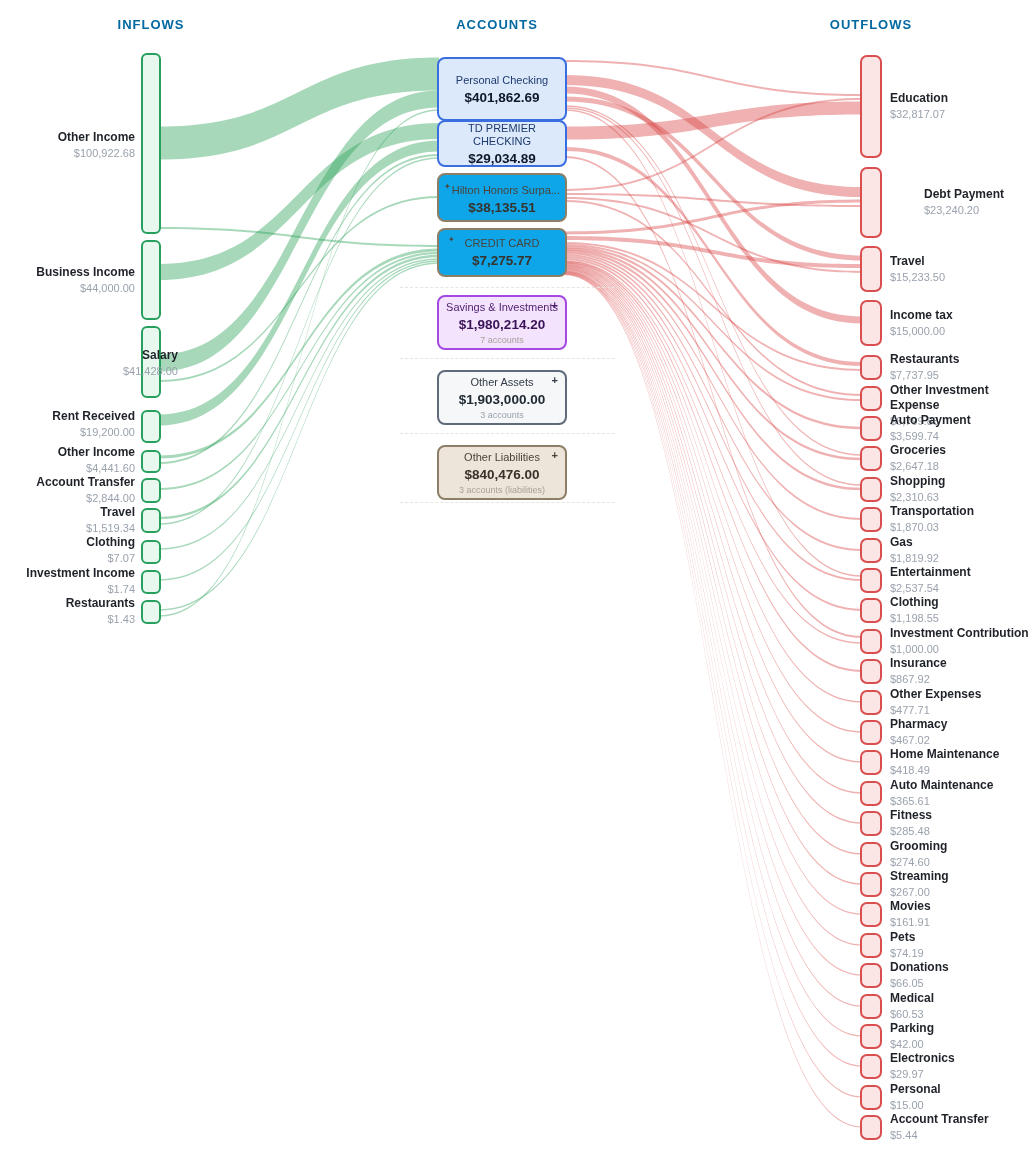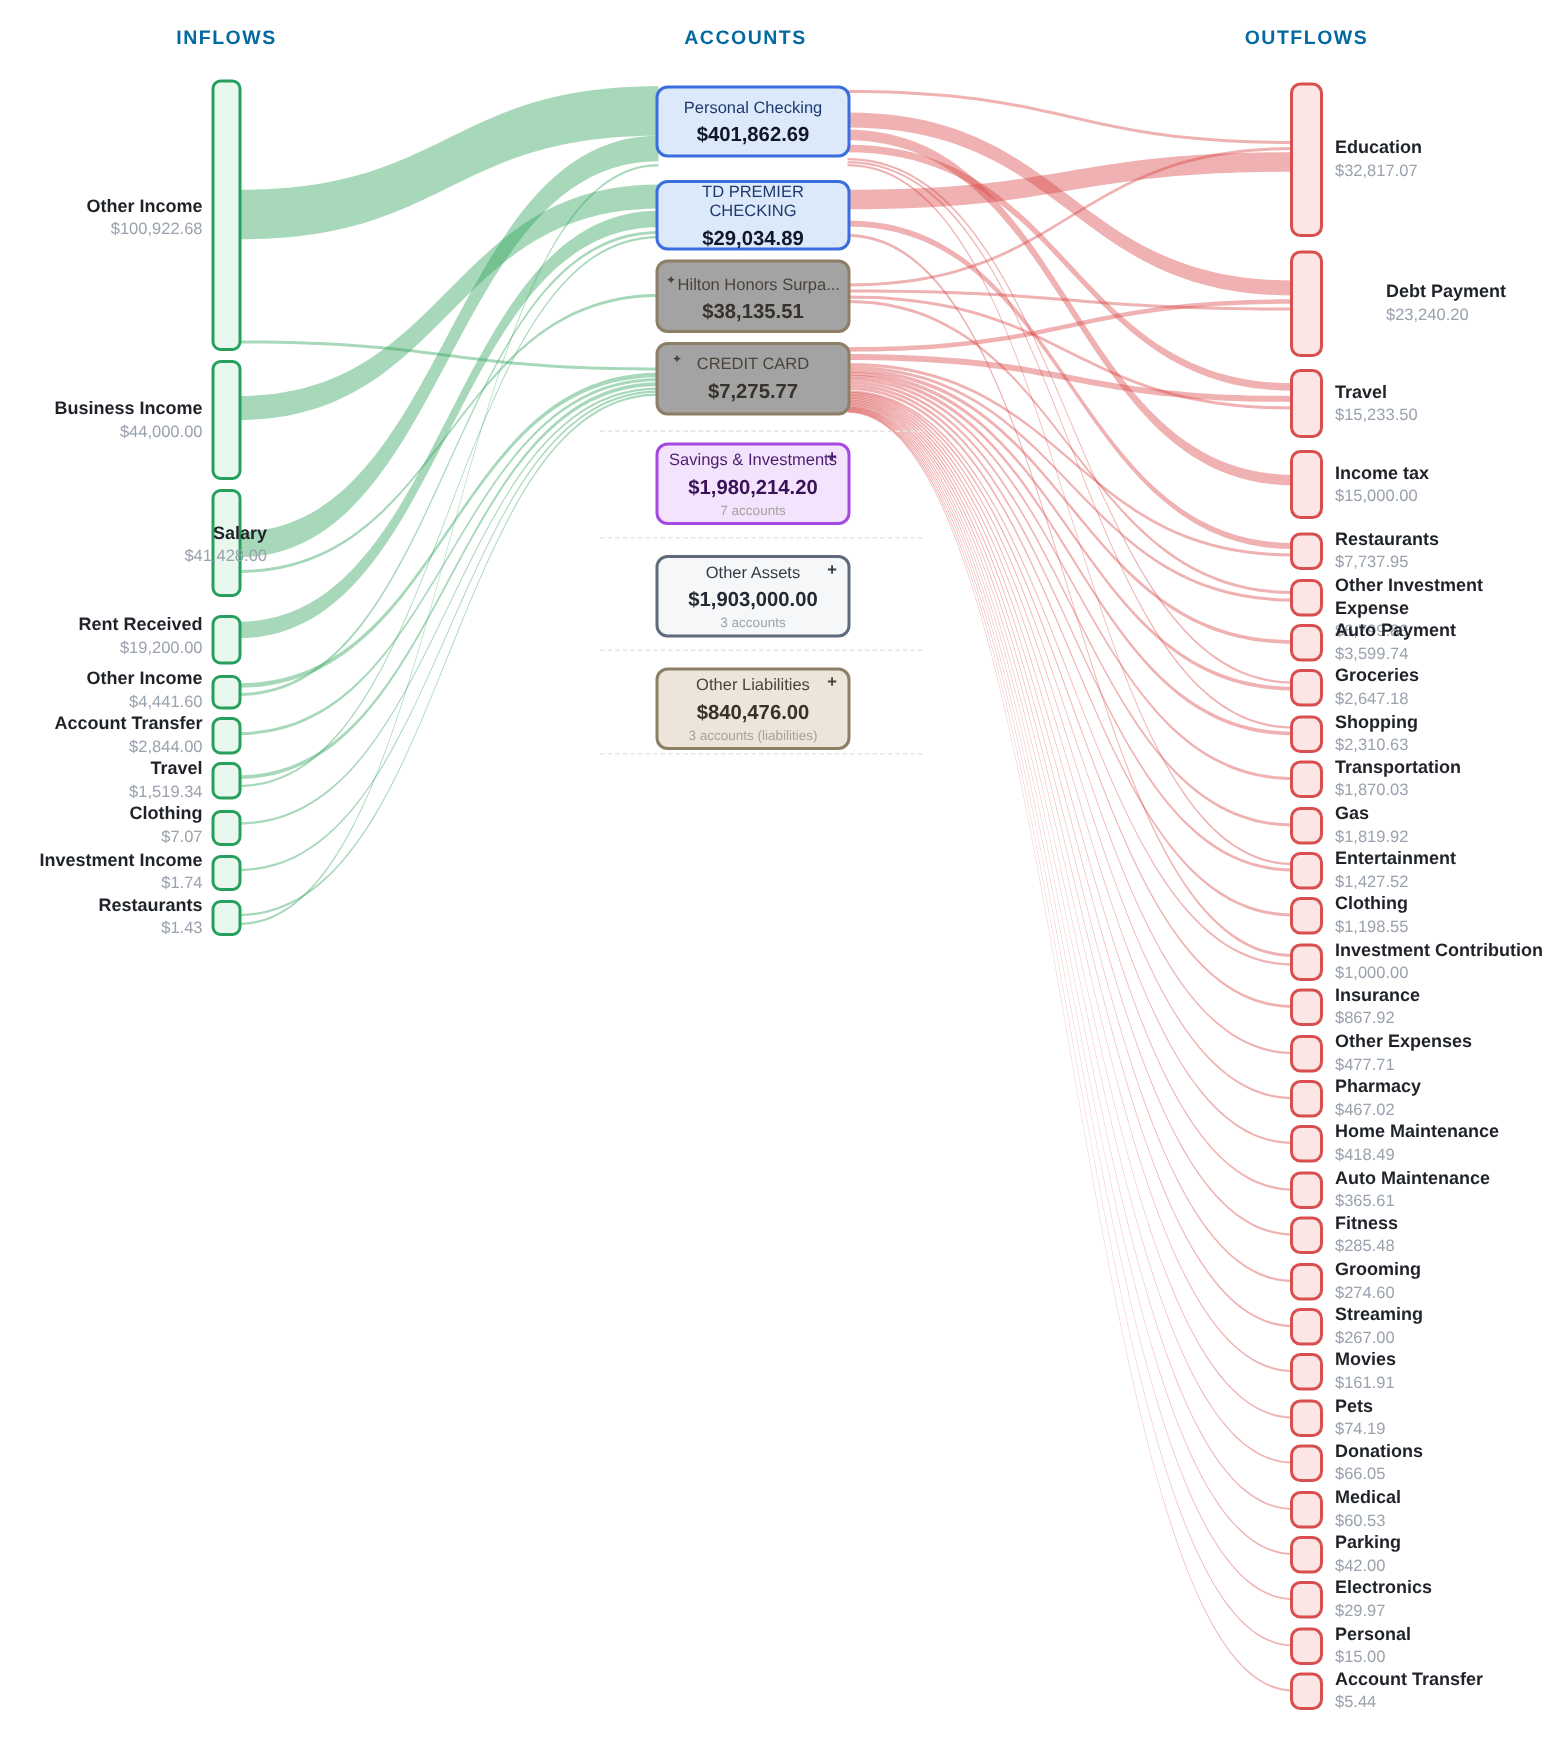--- a/index.html
+++ b/index.html
@@ -22,21 +22,21 @@
         border:2px solid;display:flex;flex-direction:column;align-items:center;
         justify-content:center;text-align:center;}
   .acct .t{font-size:11px;font-weight:500;line-height:13px;}
   .acct .v{font-size:13.5px;font-weight:bold;margin-top:3px;}
   .acct .s{font-size:9px;margin-top:3px;}
   .acct .corner-plus{position:absolute;top:2px;right:7px;font-size:11px;font-weight:bold;}
   .acct .corner-ast{position:absolute;top:5px;left:9px;font-size:8px;}
   .acct .pre-ast{font-size:8px;vertical-align:super;margin-right:1px;}
   .acct.blue{background:#dbe9fb;border-color:#3a6ee0;color:#1e3a6e;}
   .acct.blue .v{color:#0f172a;}
-  .acct.tan{background:#a3a3a3;border-color:#8d7e66;color:#4a443b;justify-content:center;}
+  .acct.tan{background:#0ea5e9;border-color:#8d7e66;color:#4a443b;justify-content:center;}
   .acct.tan .v{color:#37322b;}
   .acct.purple{background:#f3e3fd;border-color:#a44ae3;color:#4c1d6e;}
   .acct.purple .v{color:#3a1258;}
   .acct.gray{background:#f5f7f9;border-color:#5f6b7a;color:#333c47;}
   .acct.gray .v{color:#222a33;}
   .acct.brown{background:#ede5da;border-color:#8d7e66;color:#4a443b;}
   .acct.brown .v{color:#37322b;}
   .acct .s{color:#a6a29b;}
   .acct.gray .s{color:#9aa2ad;}
 </style>
@@ -160,21 +160,21 @@
         <div class="name">Investment Income</div>
         <div class="amt">$1.74</div>
       </div>
       <div class="in-node" style="left: 141px; top: 600px; height: 24px;"></div>
       <div class="side-label in-label" style="top: 596px;">
         <div class="name">Restaurants</div>
         <div class="amt">$1.43</div>
       </div>
     </div>
   <div id="account-layer">
-      <div class="acct blue" style="top: 57px; height: 48px;">
+      <div class="acct blue" style="top: 57px; height: 64px;">
         <div class="t">Personal Checking</div>
         <div class="v">$401,862.69</div>
       </div>
       <div class="acct blue" style="top: 120px; height: 47px;">
         <div class="t">TD PREMIER CHECKING</div>
         <div class="v">$29,034.89</div>
       </div>
       <div class="acct tan" style="top: 173px; height: 49px;">
         <div class="t"><span class="pre-ast">✦</span>Hilton Honors Surpa...</div>
         <div class="v">$38,135.51</div>
@@ -255,21 +255,21 @@
         <div class="amt">$1,870.03</div>
       </div>
       <div class="out-node" style="left: 860px; top: 538px; height: 25px;"></div>
       <div class="side-label out-label" style="top: 535px;">
         <div class="name">Gas</div>
         <div class="amt">$1,819.92</div>
       </div>
       <div class="out-node" style="left: 860px; top: 568px; height: 25px;"></div>
       <div class="side-label out-label" style="top: 565px;">
         <div class="name">Entertainment</div>
-        <div class="amt">$1,427.52</div>
+        <div class="amt">$2,537.54</div>
       </div>
       <div class="out-node" style="left: 860px; top: 598px; height: 25px;"></div>
       <div class="side-label out-label" style="top: 595px;">
         <div class="name">Clothing</div>
         <div class="amt">$1,198.55</div>
       </div>
       <div class="out-node" style="left: 860px; top: 629px; height: 25px;"></div>
       <div class="side-label out-label" style="top: 626px;">
         <div class="name">Investment Contribution</div>
         <div class="amt">$1,000.00</div>

